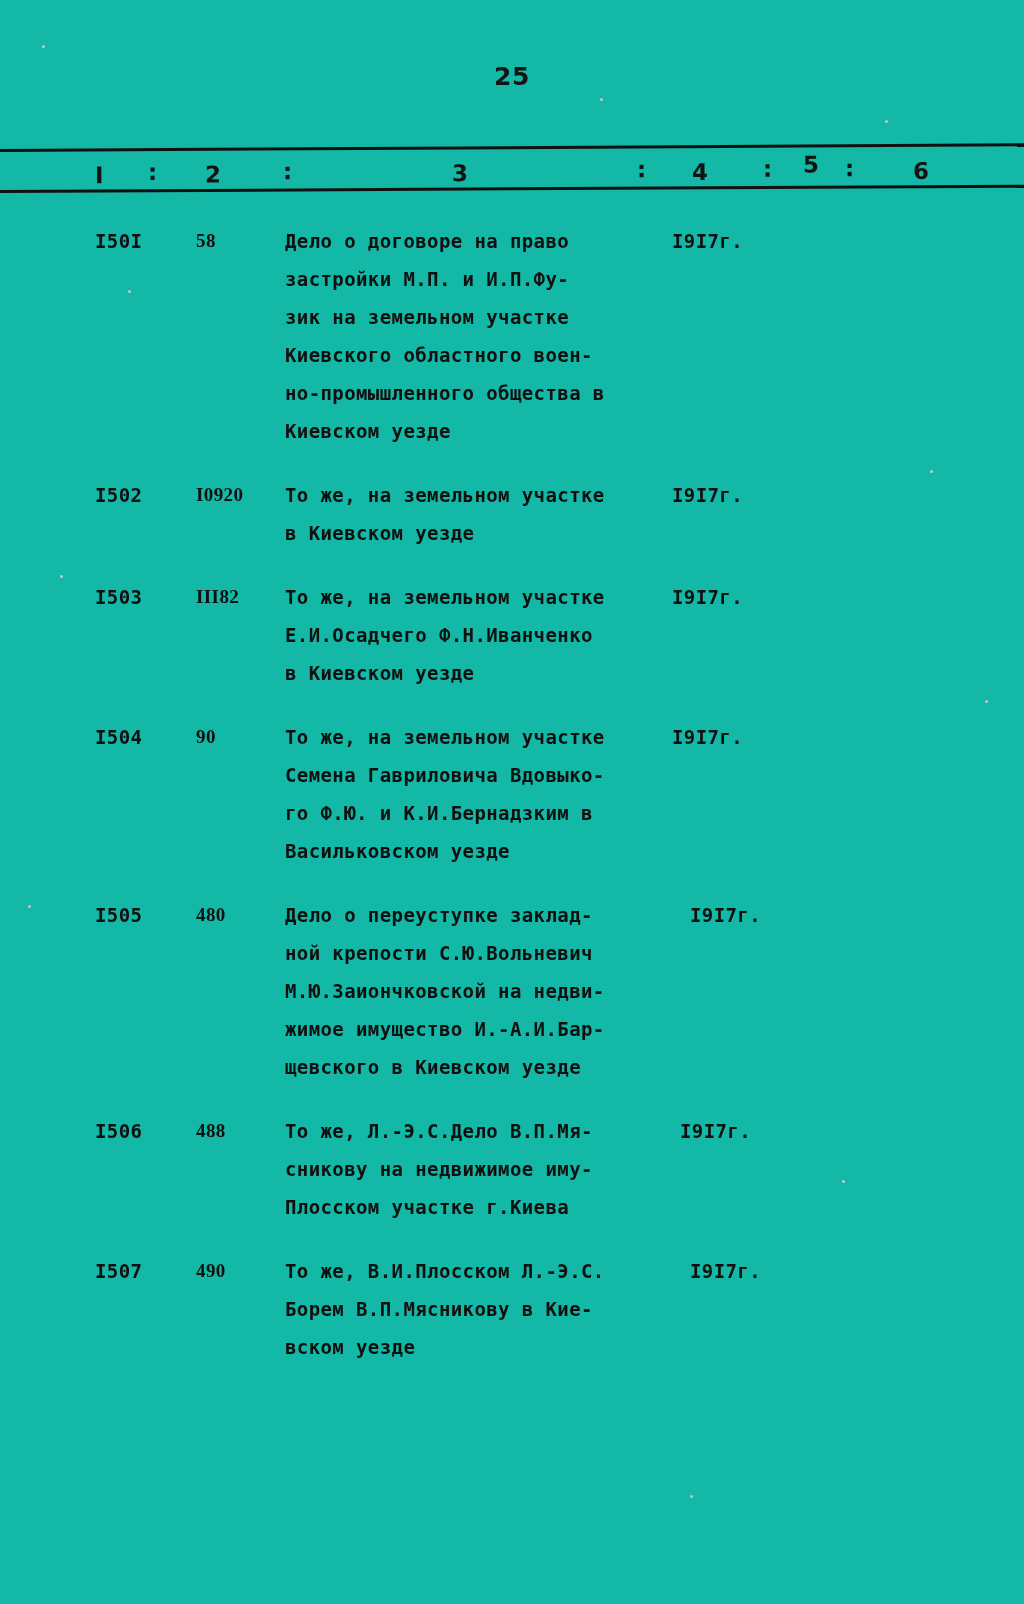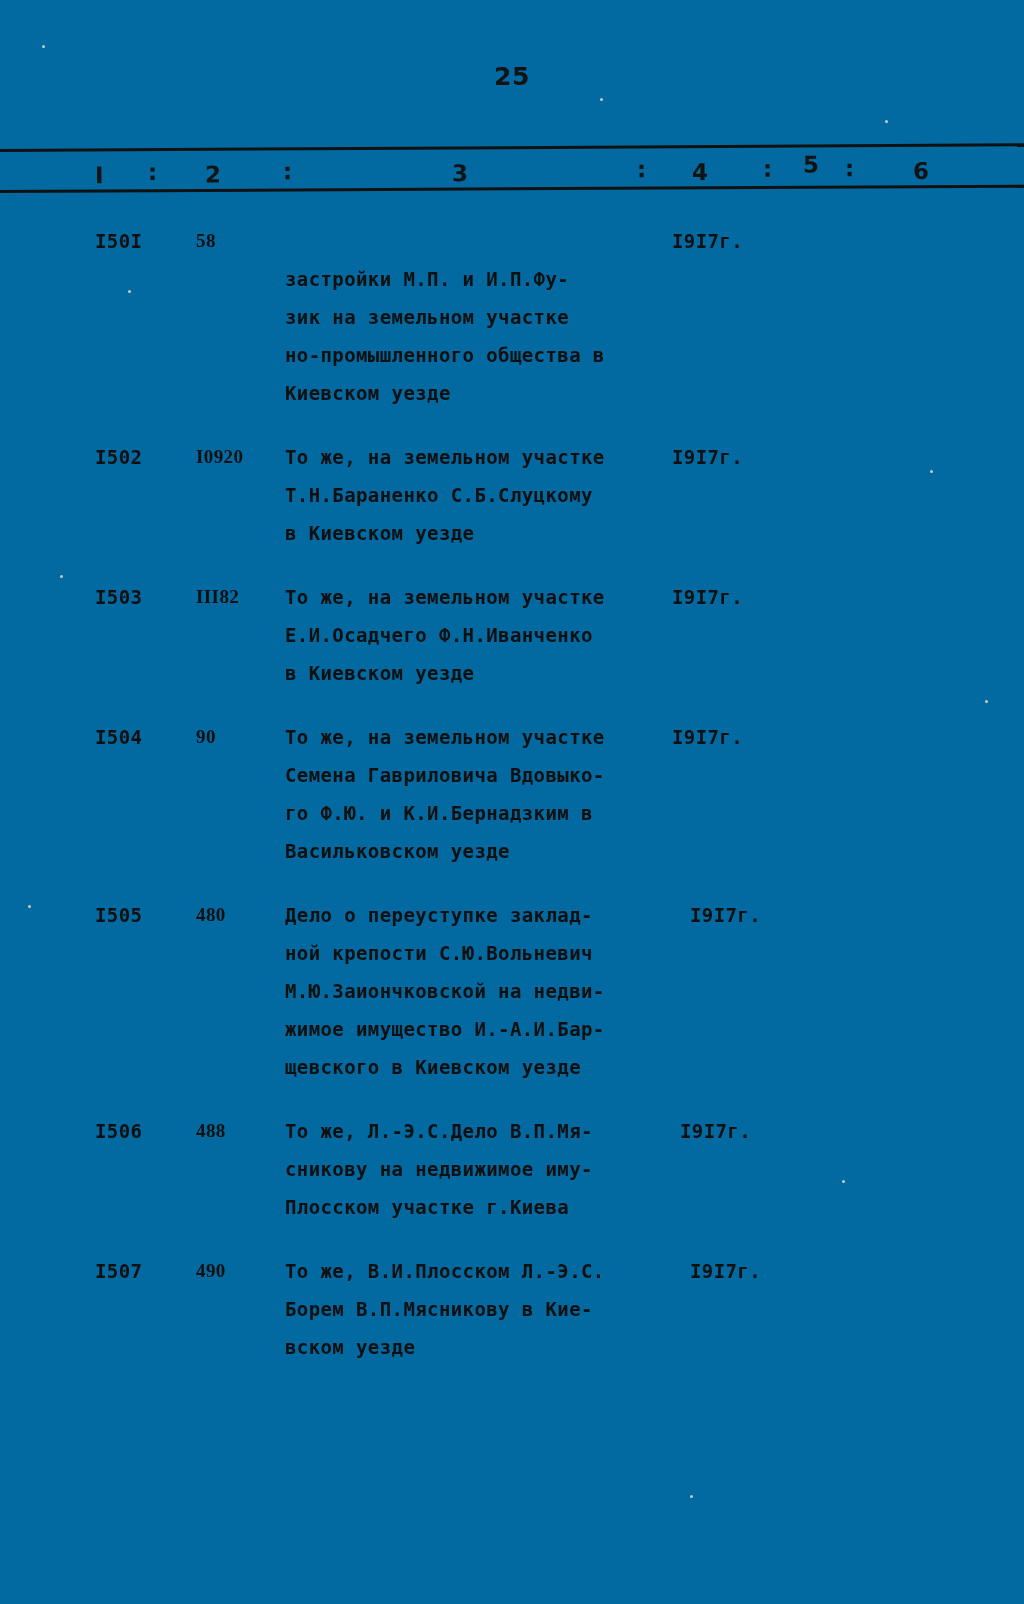--- a/index.html
+++ b/index.html
@@ -5,21 +5,21 @@
   html, body {
     margin: 0;
     padding: 0;
     background: #ffffff;
   }
 
   .page {
     position: relative;
     width: 1024px;
     height: 1604px;
-    background: #0369a1;
+    background: #14b8a6;
     overflow: hidden;
     font-family: "DejaVu Sans Mono", "Liberation Mono", monospace;
     color: #0d0d0d;
   }
 
   
   .page-number {
     position: absolute;
     top: 62px;
     left: 0;
@@ -147,43 +147,44 @@
     <span class="ch-c5">:</span>
     <span class="ch-6">6</span>
   </div>
 
   <div class="body" id="table-body">
       <div class="entry y-off-a">
         <div class="line">
           <span class="c-id">I50I</span>
           <span class="c-num">58</span>
           <span class="c-year">I9I7г.</span>
+          <span class="c-desc">Дело о договоре на право</span>
         </div>
         <div class="line">
           <span class="c-desc">застройки М.П. и И.П.Фу-</span>
         </div>
         <div class="line">
           <span class="c-desc">зик на земельном участке</span>
+        </div>
+        <div class="line">
+          <span class="c-desc">Киевского областного воен-</span>
         </div>
         <div class="line">
           <span class="c-desc">но-промышленного общества в</span>
         </div>
         <div class="line">
           <span class="c-desc">Киевском уезде</span>
         </div>
       </div>
       <div class="entry y-off-a">
         <div class="line">
           <span class="c-id">I502</span>
           <span class="c-num">I0920</span>
           <span class="c-year">I9I7г.</span>
           <span class="c-desc">То же, на земельном участке</span>
-        </div>
-        <div class="line">
-          <span class="c-desc">Т.Н.Бараненко С.Б.Слуцкому</span>
         </div>
         <div class="line">
           <span class="c-desc">в Киевском уезде</span>
         </div>
       </div>
       <div class="entry y-off-a">
         <div class="line">
           <span class="c-id">I503</span>
           <span class="c-num">III82</span>
           <span class="c-year">I9I7г.</span>

